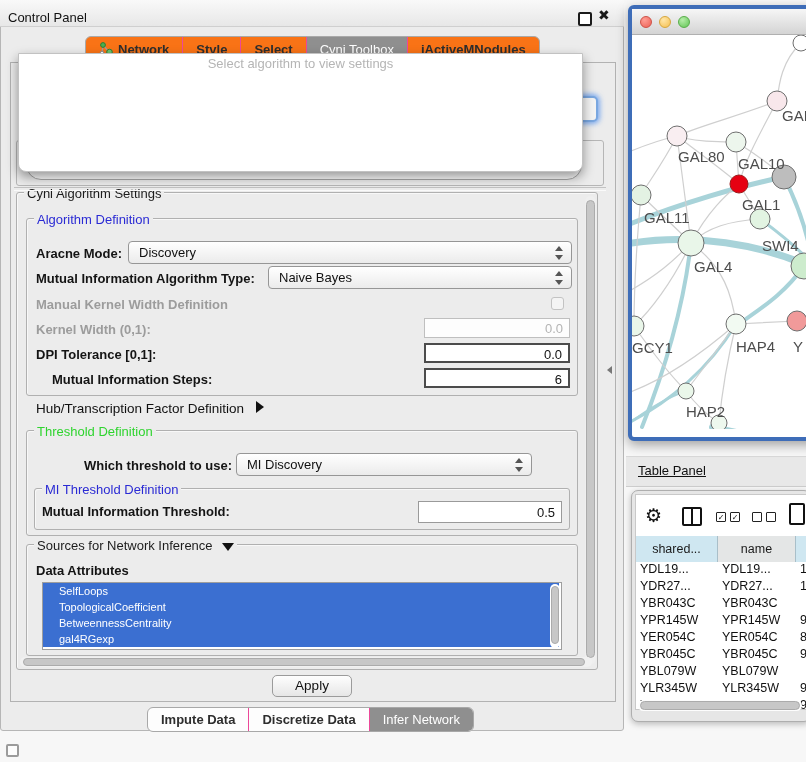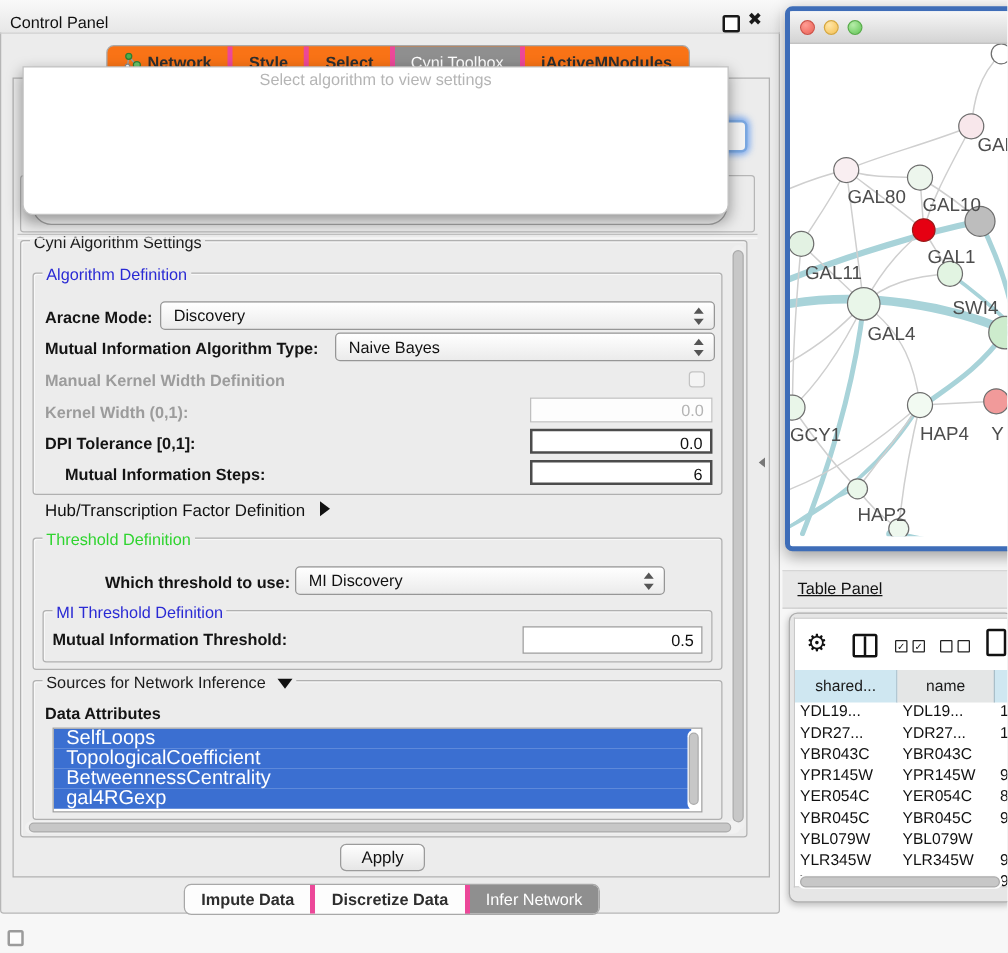--- a/index.html
+++ b/index.html
@@ -7,21 +7,21 @@
          font-family:"Liberation Sans","DejaVu Sans",sans-serif;-webkit-font-smoothing:antialiased;}
   .abs{position:absolute;}
   
   .cp{left:0;top:4;width:624px;height:731px;background:#ececec;border:1px solid #b6b6b6;border-radius:3px;box-sizing:border-box;}
   .cp-titlebar{left:0;top:4;width:624px;height:27px;background:linear-gradient(#f9f9f9,#e7e7e7);border-bottom:1px solid #cfcfcf;box-sizing:border-box;}
   .cp-title{left:8px;top:10px;font-size:13px;color:#111;}
   .float-icon{left:578px;top:12px;width:10px;height:10px;border:2px solid #1a1a1a;border-radius:2px;background:#fff;}
   .close-icon{left:598px;top:7px;font-size:14px;font-weight:bold;color:#1a1a1a;cursor:default;}
   
   .tabbar{left:85px;top:36px;height:24px;display:flex;background:#f97316;border:1px solid #a9a9a9;border-radius:6px;overflow:hidden;}
-  .tab{display:flex;align-items:center;gap:5px;padding:0 13px;font-size:13px;font-weight:bold;color:#2e2e2e;border-left:4px solid #ec4899;white-space:nowrap;}
+  .tab{display:flex;align-items:center;gap:5px;padding:0 13px;font-size:13px;font-weight:bold;color:#2e2e2e;border-left:1px solid #ec4899;white-space:nowrap;}
   .tab:first-child{border-left:none;}
   .tab.sel{background:#8f8f8f;color:#fff;font-weight:normal;}
   .tabbar2{left:147px;top:707px;height:23px;display:flex;background:#fdfdfd;border:1px solid #a8a8a8;border-radius:6px;overflow:hidden;}
   .tabbar2 .tab{font-size:13px;}
   
   .popup{left:18px;top:53px;width:565px;height:119px;background:#fff;border:1px solid #c2c2c2;
          border-radius:0 0 8px 8px;box-shadow:0 5px 12px rgba(0,0,0,.4);z-index:60;box-sizing:border-box;overflow:hidden;}
   .popup-prompt{height:19px;line-height:19px;text-align:center;color:#b5b5b5;font-size:13px;}
   .popup-item{height:16.3px;line-height:16px;padding-left:5px;font-size:13px;color:#111;}
   .popup-item.bold{font-weight:bold;}
@@ -45,21 +45,21 @@
   .arrows:before{top:1px;border-bottom:5px solid #555;}
   .arrows:after{bottom:1px;border-top:5px solid #555;}
   .tfield{height:20px;background:#fff;border:1px solid #9a9a9a;font-size:13px;line-height:20px;text-align:right;
           padding-right:6px;color:#111;box-sizing:border-box;}
   .tfield.strong{border:2px solid #4c4c4c;}
   .tfield.dis{border:1px solid #bfbfbf;color:#b4b4b4;background:#fdfdfd;}
   .checkbox{width:13px;height:13px;border:1px solid #c3c3c3;border-radius:3px;background:#f4f4f4;box-sizing:border-box;}
   .tri-right{width:0;height:0;border-top:6px solid transparent;border-bottom:6px solid transparent;border-left:8px solid #111;display:inline-block;}
   .tri-down{width:0;height:0;border-left:6px solid transparent;border-right:6px solid transparent;border-top:8px solid #111;display:inline-block;vertical-align:middle;}
   .attr-list{left:42px;top:582px;width:520px;height:68px;background:#fff;border:1px solid #9e9e9e;overflow:hidden;box-sizing:border-box;}
-  .attr-item{height:16px;line-height:16px;padding-left:10px;font-size:16px;color:#111;width:500px;}
+  .attr-item{height:16px;line-height:16px;padding-left:16px;font-size:11px;color:#111;width:500px;}
   .attr-item.sel{background:#3b6fd1;color:#fff;}
   .sb-v{background:#efefef;border-radius:6px;}
   .sb-v .thumb{position:absolute;left:1px;right:1px;background:#c7c7c7;border:1px solid #ababab;border-radius:6px;}
   .sb-h{background:#f1f1f1;border-radius:6px;}
   .sb-h .thumb{position:absolute;top:1px;bottom:1px;background:#c7c7c7;border:1px solid #ababab;border-radius:6px;}
   .btn{height:22px;background:linear-gradient(#fefefe,#e6e6e6);border:1px solid #9b9b9b;border-radius:5px;
        font-size:13.5px;color:#111;text-align:center;line-height:20px;box-sizing:border-box;}
   .mini-sq{left:6px;top:744px;width:13px;height:13px;border:2px solid #9b9b9b;border-radius:2px;background:#fcfcfc;box-sizing:border-box;}
   .divider-arrow{left:607px;top:366px;width:0;height:0;border-top:4px solid transparent;border-bottom:4px solid transparent;border-right:5px solid #777;}
   
@@ -200,21 +200,21 @@
       <div class="attr-item sel">BetweennessCentrality</div>
       <div class="attr-item sel">gal4RGexp</div>
     </div>
   <div class="abs sb-v" style="left:550px;top:584px;width:10px;height:64px;background:#fff;">
       <div class="thumb" style="top:2px;height:56px;"></div>
     </div>
   <div class="abs sb-h" style="left:20px;top:657px;width:572px;height:10px;">
       <div class="thumb" style="left:3px;width:560px;"></div>
     </div>
 
-  <div class="abs btn" style="left:272px;top:675px;width:68px;">Apply</div>
+  <div class="abs btn" style="left:272px;top:675px;width:80px;">Apply</div>
 
   <div class="abs tabbar2" id="bottom-tabs">
       <div class="tab">Impute Data</div>
       <div class="tab">Discretize Data</div>
       <div class="tab sel">Infer Network</div>
     </div>
 
   <div class="abs mini-sq"></div>
   <div class="abs divider-arrow"></div>
 

